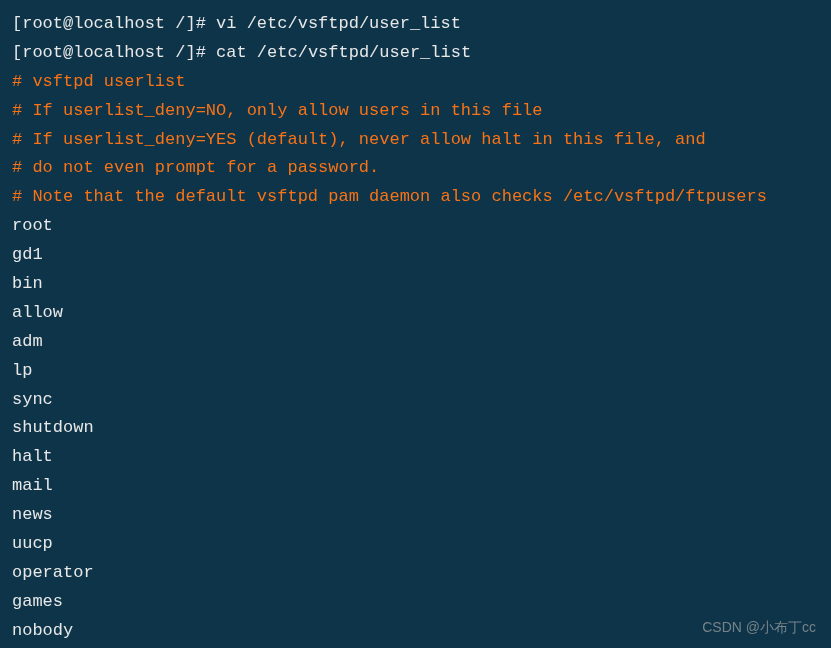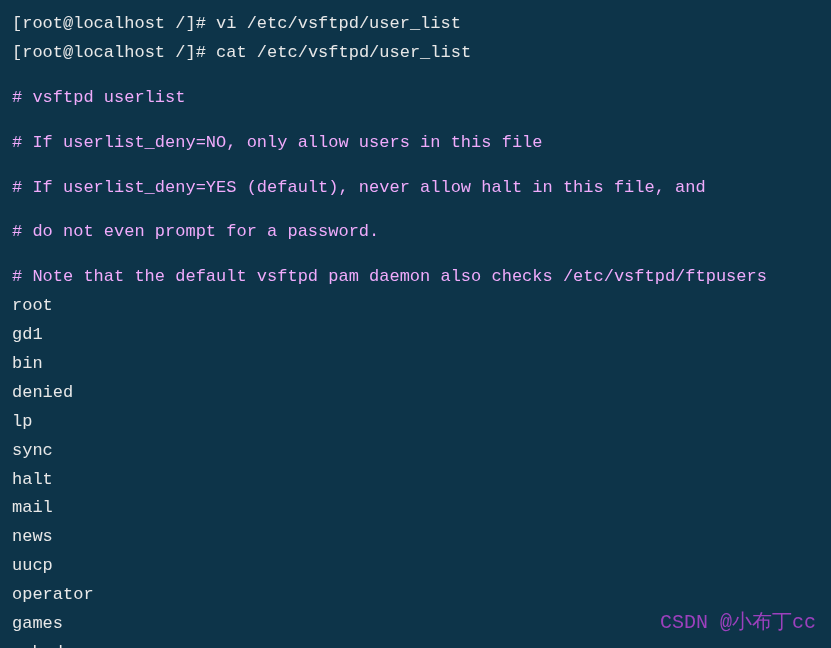--- a/index.html
+++ b/index.html
@@ -17,53 +17,54 @@
       width: 831px;
       height: 648px;
       overflow: hidden;
       position: relative;
     }
     .terminal-line {
       white-space: pre;
       font-weight: 400;
     }
     .comment {
-      color: #f0abfc;
-      margin-top: 16px;
+      color: #f97316;
     }
     .list-item {
       color: #e8e8e8;
     }
     .watermark {
       position: absolute;
       bottom: 8px;
       right: 15px;
-      color: #d946ef;
-      font-size: 20px;
-      font-family: Liberation Mono, monospace;
+      color: #a3a3a3;
+      font-size: 14px;
+      font-family: Liberation Sans, sans-serif;
       opacity: 0.7;
     }
   </style>
 </head>
 <body>
 
 <div>
   <div class="terminal-line"><span>[</span><span>root</span><span>@</span><span>localhost</span> <span>/</span><span>]</span><span>#</span> <span>vi /etc/vsftpd/user_list</span></div>
   <div class="terminal-line"><span>[</span><span>root</span><span>@</span><span>localhost</span> <span>/</span><span>]</span><span>#</span> <span>cat /etc/vsftpd/user_list</span></div>
   <div class="terminal-line comment"># vsftpd userlist</div>
   <div class="terminal-line comment"># If userlist_deny=NO, only allow users in this file</div>
   <div class="terminal-line comment"># If userlist_deny=YES (default), never allow halt in this file, and</div>
   <div class="terminal-line comment"># do not even prompt for a password.</div>
   <div class="terminal-line comment"># Note that the default vsftpd pam daemon also checks /etc/vsftpd/ftpusers</div>
   <div class="terminal-line list-item">root</div>
   <div class="terminal-line list-item">gd1</div>
   <div class="terminal-line list-item">bin</div>
-  <div class="terminal-line list-item">denied</div>
+  <div class="terminal-line list-item">allow</div>
+  <div class="terminal-line list-item">adm</div>
   <div class="terminal-line list-item">lp</div>
   <div class="terminal-line list-item">sync</div>
+  <div class="terminal-line list-item">shutdown</div>
   <div class="terminal-line list-item">halt</div>
   <div class="terminal-line list-item">mail</div>
   <div class="terminal-line list-item">news</div>
   <div class="terminal-line list-item">uucp</div>
   <div class="terminal-line list-item">operator</div>
   <div class="terminal-line list-item">games</div>
   <div class="terminal-line list-item">nobody</div>
 </div>
 
 <div class="watermark">CSDN @小布丁cc</div>

